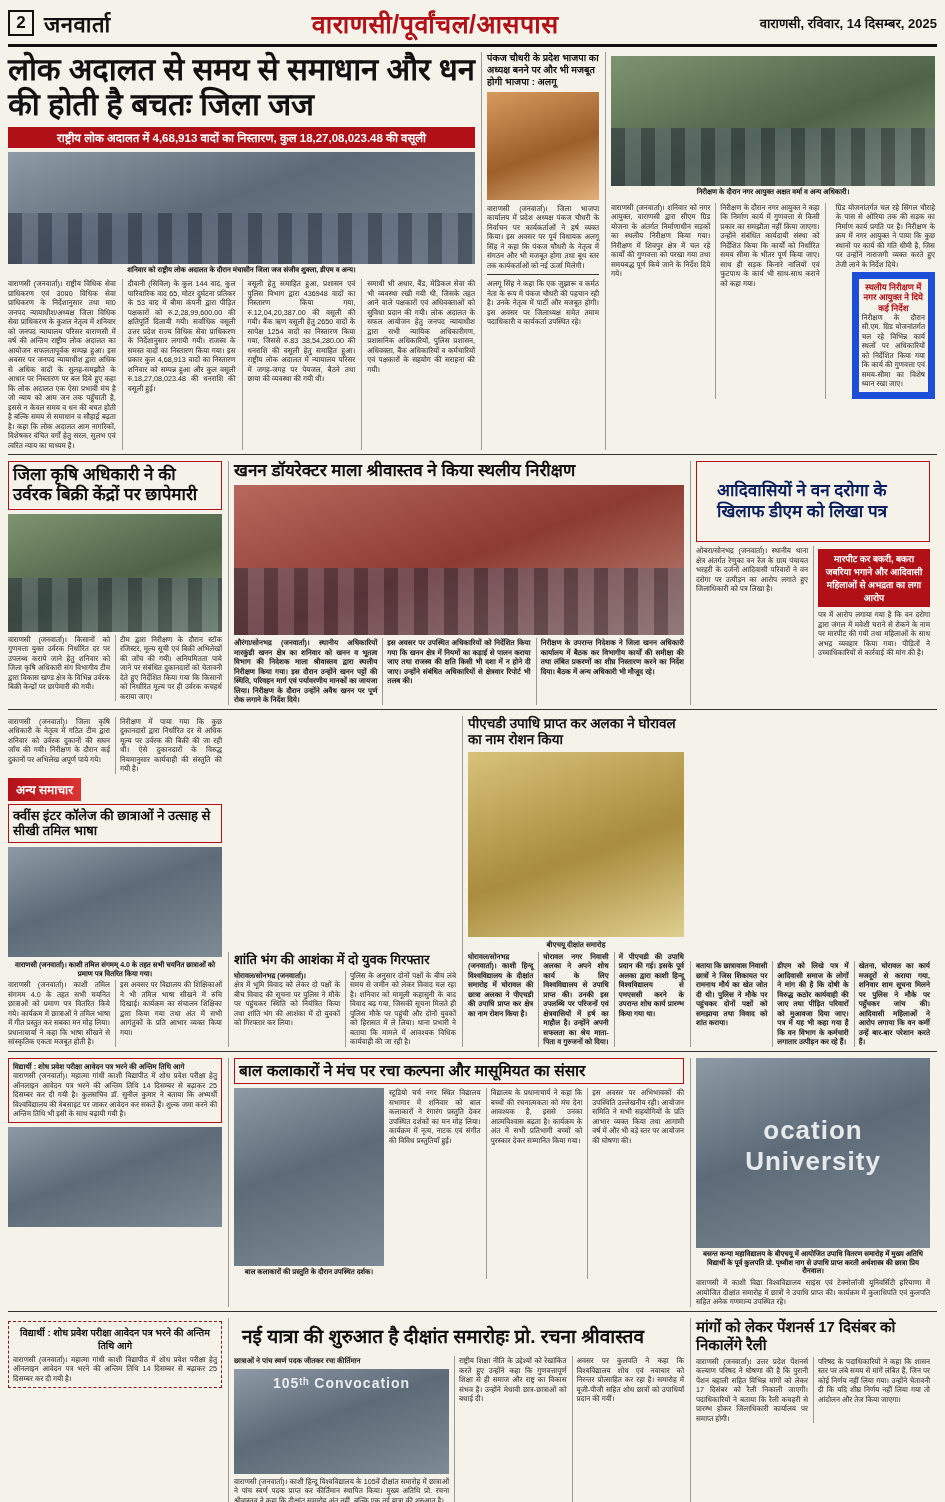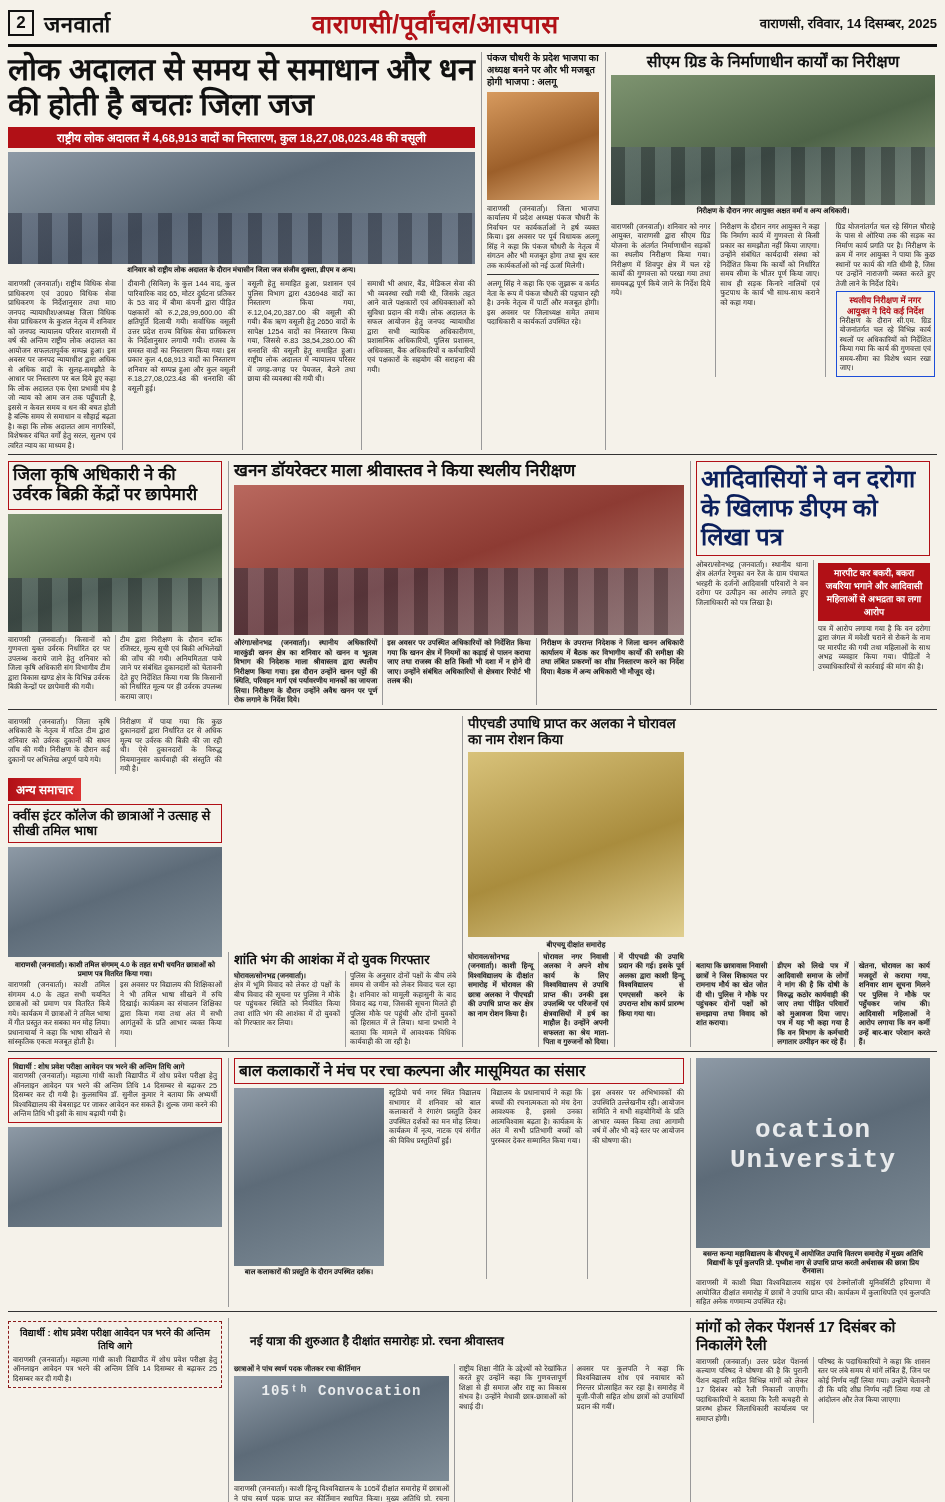--- a/index.html
+++ b/index.html
@@ -41,21 +41,21 @@
     letter-spacing: .5px;
   }
   .dateline { font-size: 13px; font-weight: bold; white-space: nowrap; }
   .body-text {
     font-size: 7.2px; line-height: 1.32; text-align: justify;
     color: #1a1a1a;
   }
   .cap { font-size: 7px; text-align: center; font-weight: bold; line-height:1.25; padding:2px 2px;}
   .photo {
     background: linear-gradient(160deg,#8e9aa6,#5d6b78 45%,#7d8b96);
-    position: relative; overflow: hidden; font-family: Liberation Mono, monospace;
+    position: relative; overflow: hidden;
   }
   .rule { border-top: 1px solid #333; margin: 4px 0; }
   .col-sep { border-left: 1px solid #999; }
 
   
   .top-wrap { display: flex; gap: 6px; }
   .lead { width: 467px; }
   .lead h1 {
     margin: 0; font-size: 31px; line-height: 1.14; font-weight: bold;
     letter-spacing: -.2px;
@@ -71,31 +71,31 @@
   .midcol { width: 118px; }
   .midcol .mh { font-size: 9.5px; font-weight: bold; line-height: 1.25; }
   .midcol .portrait { height: 108px; margin: 4px 0; }
 
   .rightcol { width: 330px; }
   .rightcol h2 { margin: 0; font-size: 16px; font-weight: bold; line-height:1.2; text-align:center;}
   .rightcol .rphoto { height: 130px; margin-top: 4px; }
   .right-cols { display: flex; gap: 5px; margin-top: 4px; }
   .right-cols > div { flex: 1; }
   .boxnote {
-    border: 1px solid #1d4ed8; padding: 3px; margin-top: 3px;
+    border: 7px solid #1d4ed8; padding: 3px; margin-top: 3px; margin-left: 16px;
   }
   .boxnote .bt { font-size: 8.5px; font-weight: bold; color:#b11016; text-align:center; line-height:1.2;}
 
   
   .band2 { display: flex; gap: 6px; margin-top: 6px; }
   .b2a { width: 214px; }
   .b2b { width: 456px; }
   .b2c { width: 240px; }
   .b2a h3, .b2b h3 { margin:0; font-size: 17px; font-weight: bold; line-height: 1.18; }
-  .b2c h3 { margin:0; font-size: 24px; font-weight: bold; line-height: 1.2; color:#0b1f5c; }
+  .b2c h3 { margin:16px; font-size: 17px; font-weight: bold; line-height: 1.2; color:#0b1f5c; }
   .hbox { border: 1px solid #b11016; padding: 3px 4px; }
   .b2a .ph { height: 118px; margin: 4px 0 3px; }
   .b2b .ph { height: 150px; margin: 4px 0 3px; }
   .two { display: flex; gap: 5px; }
   .two > div { flex: 1; }
   .three { display: flex; gap: 5px; font-weight: bold; }
   .three > div { flex: 1; }
 
   
   .band3 { display: flex; gap: 6px; margin-top: 6px; align-items: flex-end; }
@@ -121,21 +121,21 @@
   .b4a { width: 214px; }
   .b4b { width: 456px; }
   .b4c { width: 240px; }
   .b4b h3 { margin:0; font-size:15.5px; font-weight:bold; line-height:1.2;}
 
   
   .band5 { display:flex; gap:6px; margin-top:6px; }
   .b5a { width: 214px; }
   .b5b { width: 456px; }
   .b5c { width: 240px; }
-  .b5b h3 { margin:16px; font-size:12px; font-weight:bold; line-height:1.2;}
+  .b5b h3 { margin:8px; font-size:19px; font-weight:bold; line-height:1.2;}
   .b5c h3 { margin:0; font-size:15px; font-weight:bold; line-height:1.2;}
   .b5a .adbox { border:1px dashed #8a1a1a; padding:4px; margin-top:3px;}
   .b5a .adtitle { font-size:9.5px; font-weight:bold; text-align:center; }
 
   
   .footer-dots {
     display:flex; gap:5px; justify-content:center; align-items:center;
     margin-top:5px;
   }
   .dot { width:11px; height:11px; border-radius:50%; }
@@ -186,21 +186,20 @@
 
     <div class="midcol col-sep" style="padding-left:5px">
       <div class="mh">पंकज चौधरी के प्रदेश भाजपा का अध्यक्ष बनने पर और भी मजबूत होगी भाजपा : अलगू</div>
       <div class="photo portrait tint-orange"></div>
       <div class="body-text">वाराणसी (जनवार्ता)। जिला भाजपा कार्यालय में प्रदेश अध्यक्ष पंकज चौधरी के निर्वाचन पर कार्यकर्ताओं ने हर्ष व्यक्त किया। इस अवसर पर पूर्व विधायक अलगू सिंह ने कहा कि पंकज चौधरी के नेतृत्व में संगठन और भी मजबूत होगा तथा बूथ स्तर तक कार्यकर्ताओं को नई ऊर्जा मिलेगी।</div>
       <div class="rule"></div>
       <div class="body-text">अलगू सिंह ने कहा कि एक जुझारू व कर्मठ नेता के रूप में पंकज चौधरी की पहचान रही है। उनके नेतृत्व में पार्टी और मजबूत होगी। इस अवसर पर जिलाध्यक्ष समेत तमाम पदाधिकारी व कार्यकर्ता उपस्थित रहे।</div>
     </div>
 
     <div class="rightcol col-sep" style="padding-left:5px">
-      <h2>सीएम ग्रिड के निर्माणाधीन कार्यों का निरीक्षण</h2>
       <div class="photo rphoto ph-people tint-green"></div>
       <div class="cap">निरीक्षण के दौरान नगर आयुक्त अक्षत वर्मा व अन्य अधिकारी।</div>
       <div class="right-cols">
         <div class="body-text">वाराणसी (जनवार्ता)। शनिवार को नगर आयुक्त, वाराणसी द्वारा सीएम ग्रिड योजना के अंतर्गत निर्माणाधीन सड़कों का स्थलीय निरीक्षण किया गया। निरीक्षण में शिवपुर क्षेत्र में चल रहे कार्यों की गुणवत्ता को परखा गया तथा समयबद्ध पूर्ण किये जाने के निर्देश दिये गये।</div>
         <div class="body-text col-sep" style="padding-left:4px">निरीक्षण के दौरान नगर आयुक्त ने कहा कि निर्माण कार्य में गुणवत्ता से किसी प्रकार का समझौता नहीं किया जाएगा। उन्होंने संबंधित कार्यदायी संस्था को निर्देशित किया कि कार्यों को निर्धारित समय सीमा के भीतर पूर्ण किया जाए। साथ ही सड़क किनारे नालियों एवं फुटपाथ के कार्य भी साथ-साथ कराने को कहा गया।</div>
         <div class="col-sep" style="padding-left:10px">
           <div class="body-text">ग्रिड योजनांतर्गत चल रहे सिंगल चौराहे के पास से ओरिया तक की सड़क का निर्माण कार्य प्रगति पर है। निरीक्षण के क्रम में नगर आयुक्त ने पाया कि कुछ स्थानों पर कार्य की गति धीमी है, जिस पर उन्होंने नाराजगी व्यक्त करते हुए तेजी लाने के निर्देश दिये।</div>
           <div class="boxnote">
             <div class="bt">स्थलीय निरीक्षण में नगर आयुक्त ने दिये कई निर्देश</div>
             <div class="body-text">निरीक्षण के दौरान सी.एम. ग्रिड योजनांतर्गत चल रहे विभिन्न कार्य स्थलों पर अधिकारियों को निर्देशित किया गया कि कार्य की गुणवत्ता एवं समय-सीमा का विशेष ध्यान रखा जाए।</div>
@@ -214,21 +213,21 @@
 
   <div class="band2">
 
     <div class="b2a">
       <div class="hbox">
         <h3>जिला कृषि अधिकारी ने की उर्वरक बिक्री केंद्रों पर छापेमारी</h3>
       </div>
       <div class="photo ph tint-green ph-people"></div>
       <div class="two">
         <div class="body-text">वाराणसी (जनवार्ता)। किसानों को गुणवत्ता युक्त उर्वरक निर्धारित दर पर उपलब्ध कराये जाने हेतु शनिवार को जिला कृषि अधिकारी संग विभागीय टीम द्वारा विकास खण्ड क्षेत्र के विभिन्न उर्वरक बिक्री केन्द्रों पर छापेमारी की गयी।</div>
-        <div class="body-text col-sep" style="padding-left:4px">टीम द्वारा निरीक्षण के दौरान स्टॉक रजिस्टर, मूल्य सूची एवं बिक्री अभिलेखों की जाँच की गयी। अनियमितता पाये जाने पर संबंधित दुकानदारों को चेतावनी देते हुए निर्देशित किया गया कि किसानों को निर्धारित मूल्य पर ही उर्वरक उपलब्ध कराया जाए।</div>
+        <div class="body-text col-sep" style="padding-left:4px">टीम द्वारा निरीक्षण के दौरान स्टॉक रजिस्टर, मूल्य सूची एवं बिक्री अभिलेखों की जाँच की गयी। अनियमितता पाये जाने पर संबंधित दुकानदारों को चेतावनी देते हुए निर्देशित किया गया कि किसानों को निर्धारित मूल्य पर ही उर्वरक कचहर्ध कराया जाए।</div>
       </div>
     </div>
 
     <div class="b2b col-sep" style="padding-left:5px">
       <h3>खनन डॉयरेक्टर माला श्रीवास्तव ने किया स्थलीय निरीक्षण</h3>
       <div class="photo ph tint-red ph-people"></div>
       <div class="three">
         <div class="body-text">औरंगा/सोनभद्र (जनवार्ता)। स्थानीय अधिकारियों मारकुंडी खनन क्षेत्र का शनिवार को खनन व भूतत्व विभाग की निदेशक माला श्रीवास्तव द्वारा स्थलीय निरीक्षण किया गया।
 
 इस दौरान उन्होंने खनन पट्टों की स्थिति, परिवहन मार्ग एवं पर्यावरणीय मानकों का जायजा लिया। निरीक्षण के दौरान उन्होंने अवैध खनन पर पूर्ण रोक लगाने के निर्देश दिये।</div>

